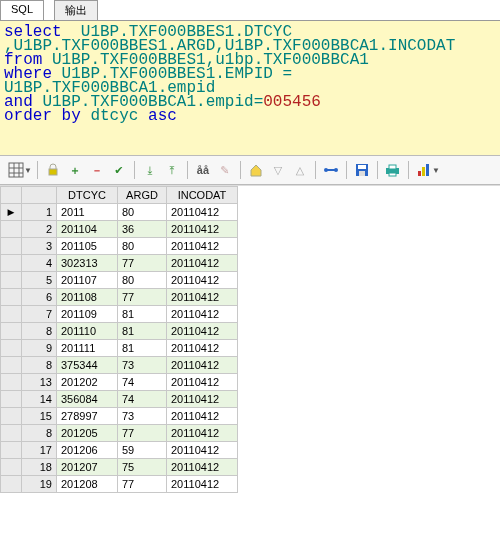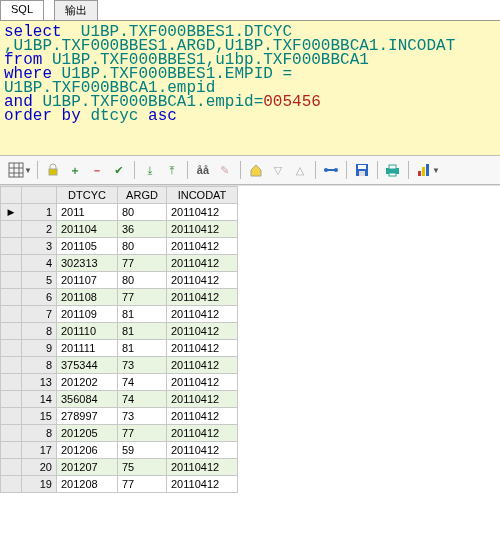--- a/index.html
+++ b/index.html
@@ -229,21 +229,21 @@
         </tr>
         <tr>
           <td class="corner arrowcell"></td>
           <td class="rownum">17</td>
           <td class="c-dt">201206</td>
           <td class="c-ar">59</td>
           <td class="c-in">20110412</td>
         </tr>
         <tr class="alt">
           <td class="corner arrowcell"></td>
-          <td class="rownum">20</td>
+          <td class="rownum">18</td>
           <td class="c-dt">201207</td>
           <td class="c-ar">75</td>
           <td class="c-in">20110412</td>
         </tr>
         <tr>
           <td class="corner arrowcell"></td>
           <td class="rownum">19</td>
           <td class="c-dt">201208</td>
           <td class="c-ar">77</td>
           <td class="c-in">20110412</td>

